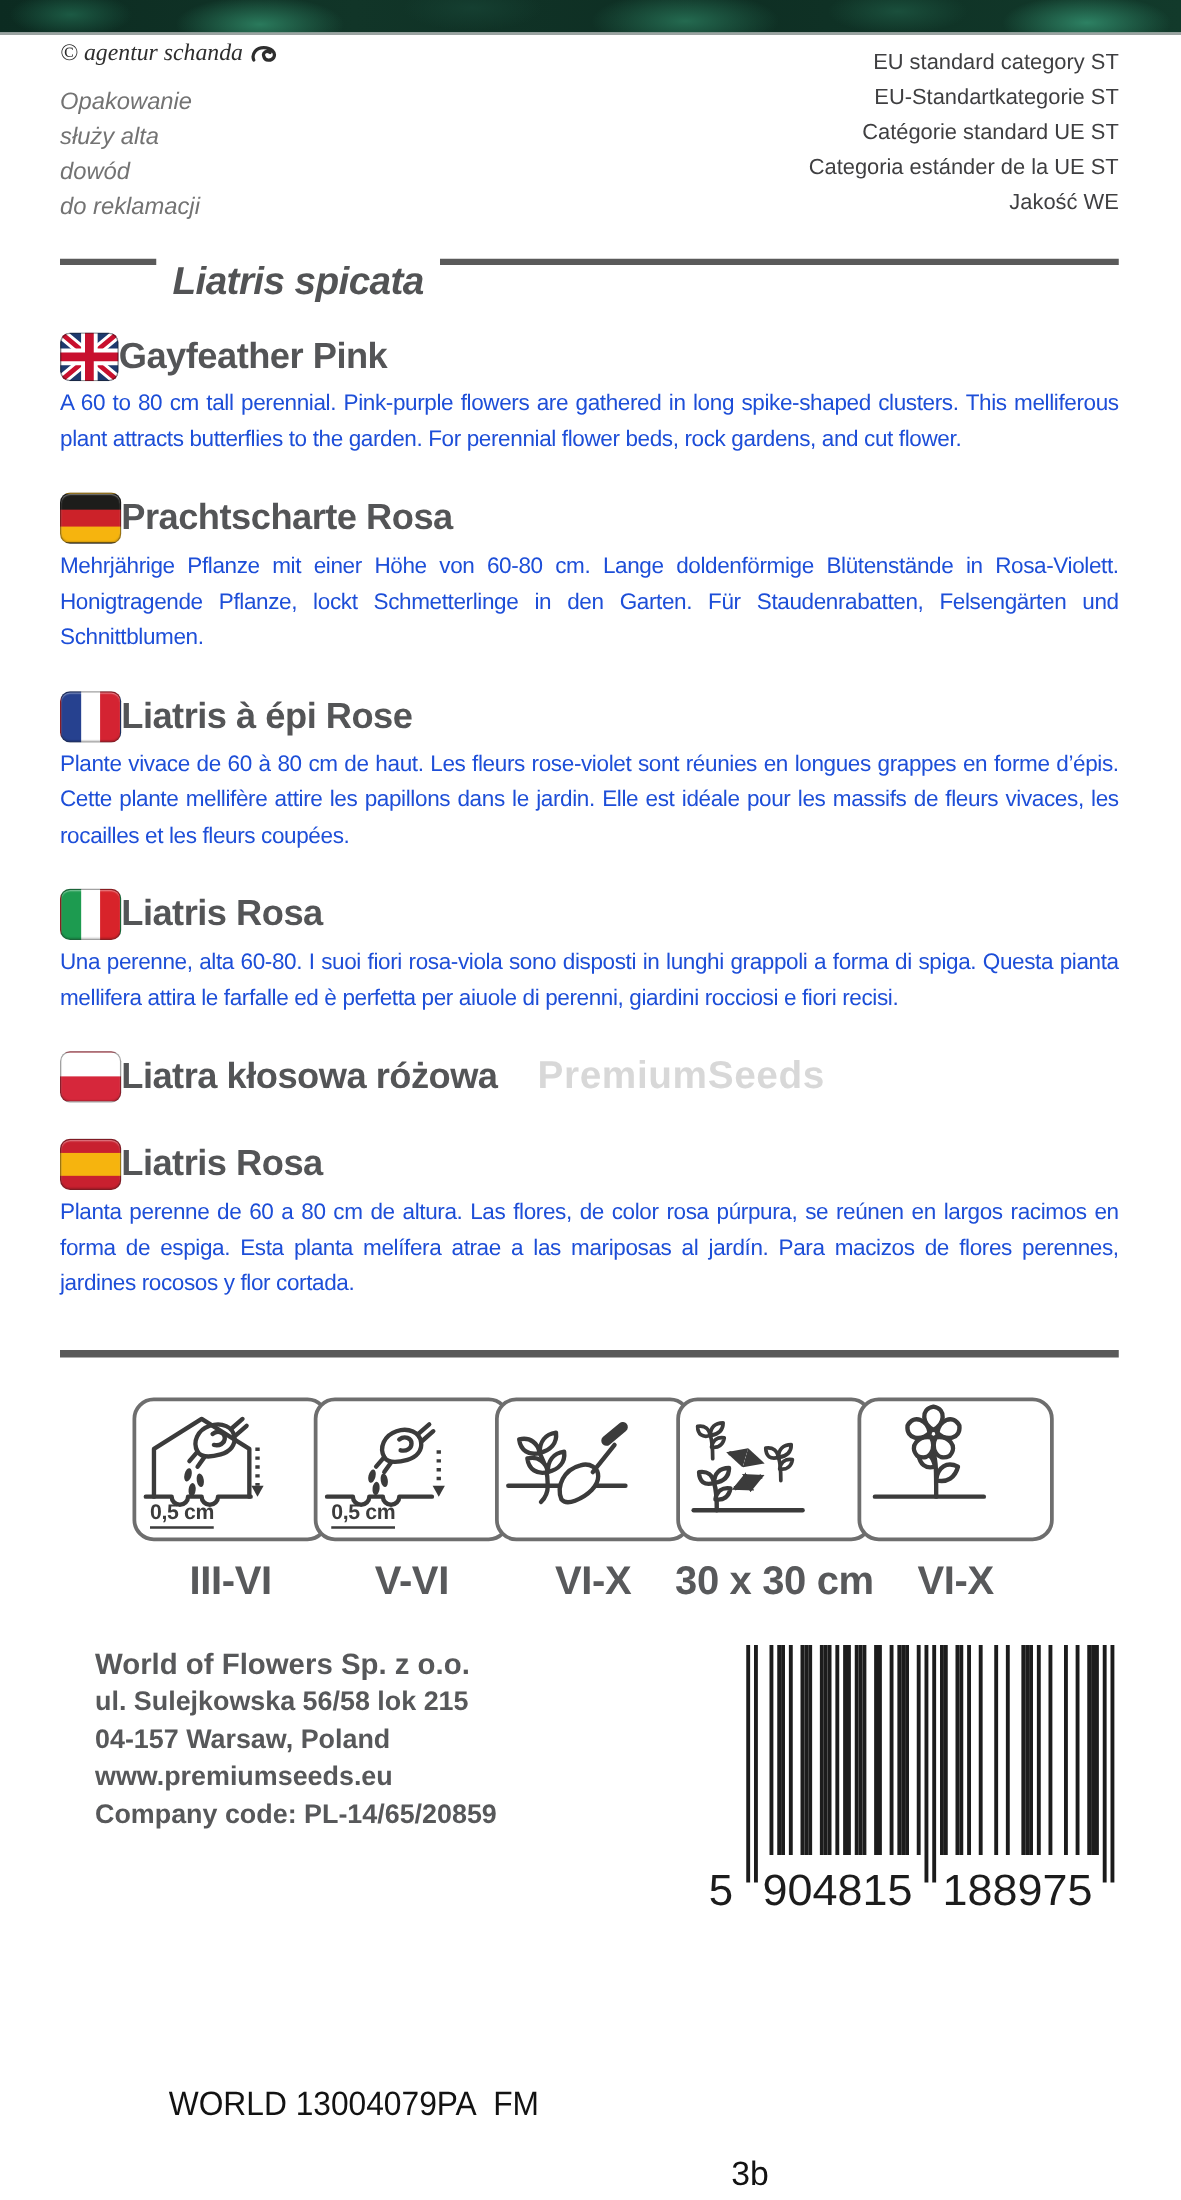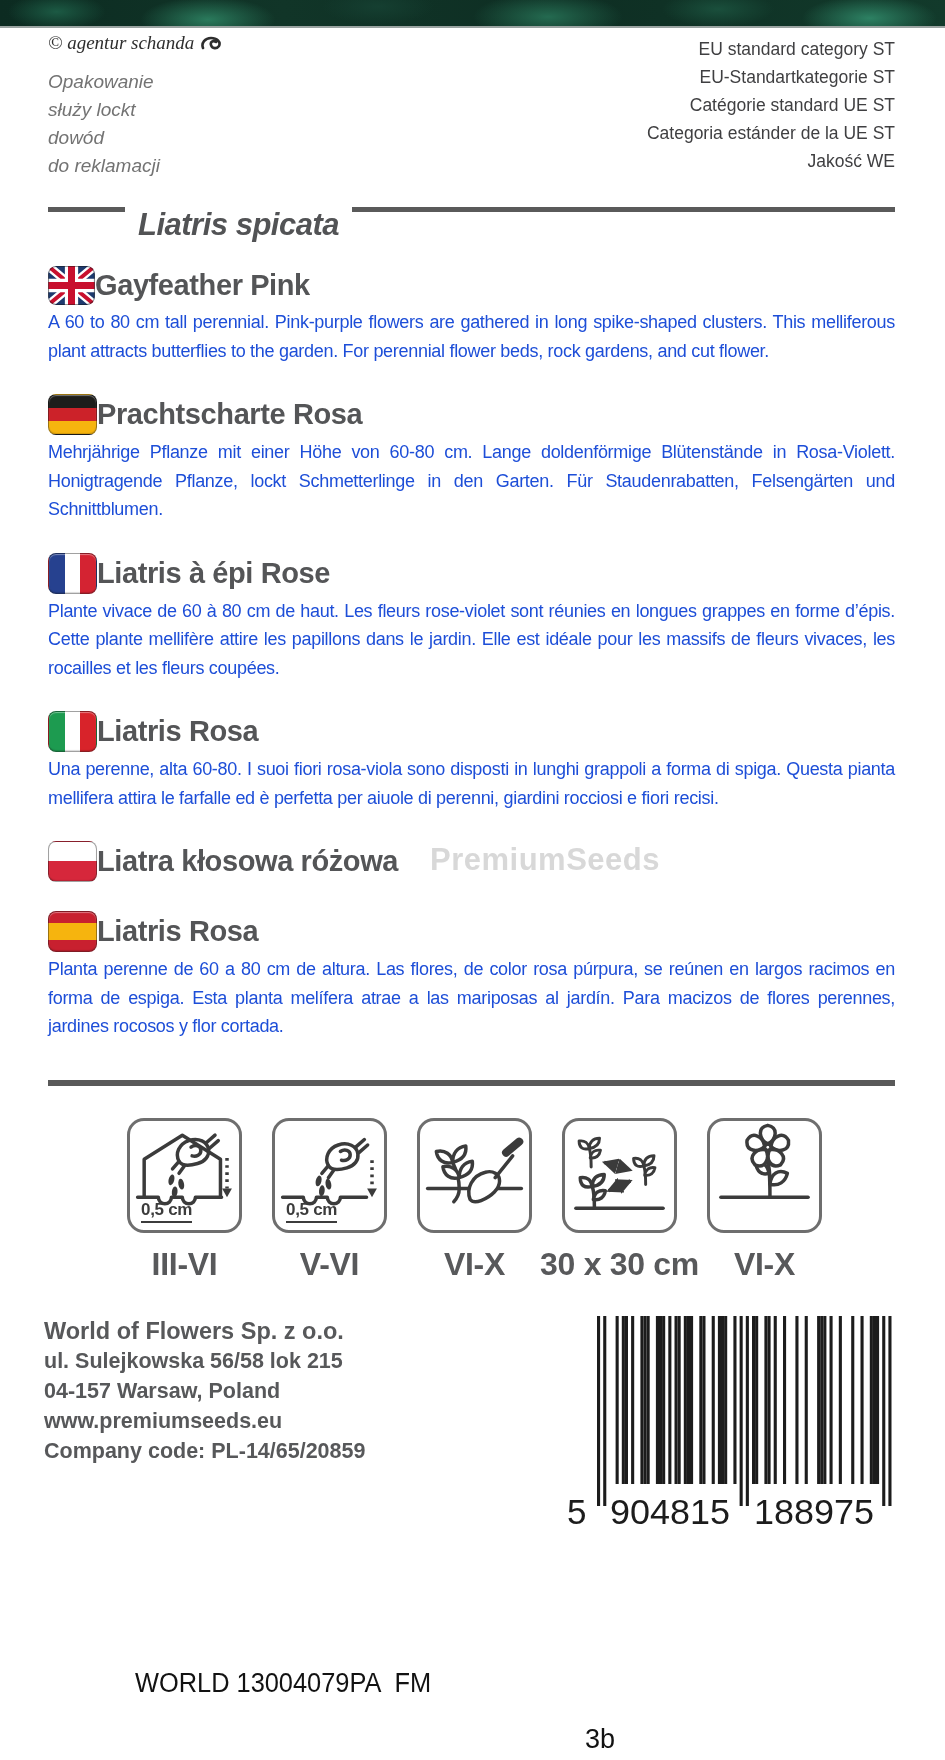--- a/index.html
+++ b/index.html
@@ -51,32 +51,32 @@
   .flag-uk{border:none;box-shadow:none;}
 
   .watermark{position:absolute;left:430px;top:842px;z-index:0;font-size:31px;font-weight:600;
              color:#b9b9b9;opacity:.55;letter-spacing:.5px;}
 
   .divider{height:6px;background:#595959;margin:39px 50px 0 48px;}
 
   
   .picto-row{display:flex;gap:30px;margin:32px 0 0 127px;}
   .picto{width:115px;display:flex;flex-direction:column;align-items:center;}
-  .picto-box{position:relative;width:109px;height:109px;border:3px solid #6e6e6e;border-radius:17px;background:#fff;}
+  .picto-box{position:relative;width:109px;height:109px;border:3px solid #6e6e6e;border-radius:17px;background:#fff;padding-left:42px;}
   .picto-box svg{position:absolute;inset:0;}
   .pictostroke{stroke:#3b3b3b;stroke-width:3.2;fill:none;stroke-linecap:round;stroke-linejoin:round;}
   .pictofill{fill:#3b3b3b;stroke:none;}
   .pictoleaf{fill:#ffffff;stroke:#3b3b3b;stroke-width:3.2;stroke-linejoin:round;}
   .dashline{stroke:#3b3b3b;stroke-width:3.2;fill:none;stroke-dasharray:2.5 4;stroke-linecap:butt;}
   .depth{position:absolute;left:11px;bottom:7px;font-size:17px;font-weight:bold;color:#3c3c3c;
          border-bottom:2px solid #3c3c3c;padding-bottom:1px;letter-spacing:-0.3px;}
   .picto-label{margin-top:13px;font-size:32px;font-weight:bold;color:#58595b;letter-spacing:-0.3px;white-space:nowrap;}
 
   
-  .bottom-row{display:flex;align-items:flex-start;padding:33px 50px 0 44px;}
+  .bottom-row{display:flex;align-items:flex-start;padding:33px 50px 0 76px;}
   .company{flex:1;color:#57585a;font-weight:bold;}
   .company-name{font-size:23.5px;line-height:30px;}
   .company-line{font-size:21.5px;line-height:30px;}
   .barcode-wrap{width:332px;}
   #barcode-svg{display:block;width:332px;height:214px;}
   #barcode-svg rect{fill:#1c1c1c;}
   #barcode-svg text{font-family:"Liberation Sans",sans-serif;font-size:35px;fill:#1c1c1c;}
 
   
   .footer-code{position:absolute;left:135px;top:1668px;font-size:27px;color:#121212;
@@ -94,21 +94,21 @@
   <div class="top-row">
     <div>
       <div class="credit">
         <span>© agentur schanda</span>
         <svg width="22" height="16" viewBox="0 0 22 16">
           <path d="M3,12 C1,7 5,2 11,2 C17,2 21,6 19,10 C17,13 12,13 11,9 C10,6 13,4 16,6" fill="none" stroke="#2e2e2e" stroke-width="2.6" stroke-linecap="round"></path>
         </svg>
       </div>
       <div class="pack-note">
         <div>Opakowanie</div>
-        <div>służy lockt</div>
+        <div>służy alta</div>
         <div>dowód</div>
         <div>do reklamacji</div>
       </div>
     </div>
     <div class="eu-block">
       <div>EU standard category ST</div>
       <div>EU-Standartkategorie ST</div>
       <div>Catégorie standard UE ST</div>
       <div>Categoria estánder de la UE ST</div>
       <div>Jakość WE</div>

